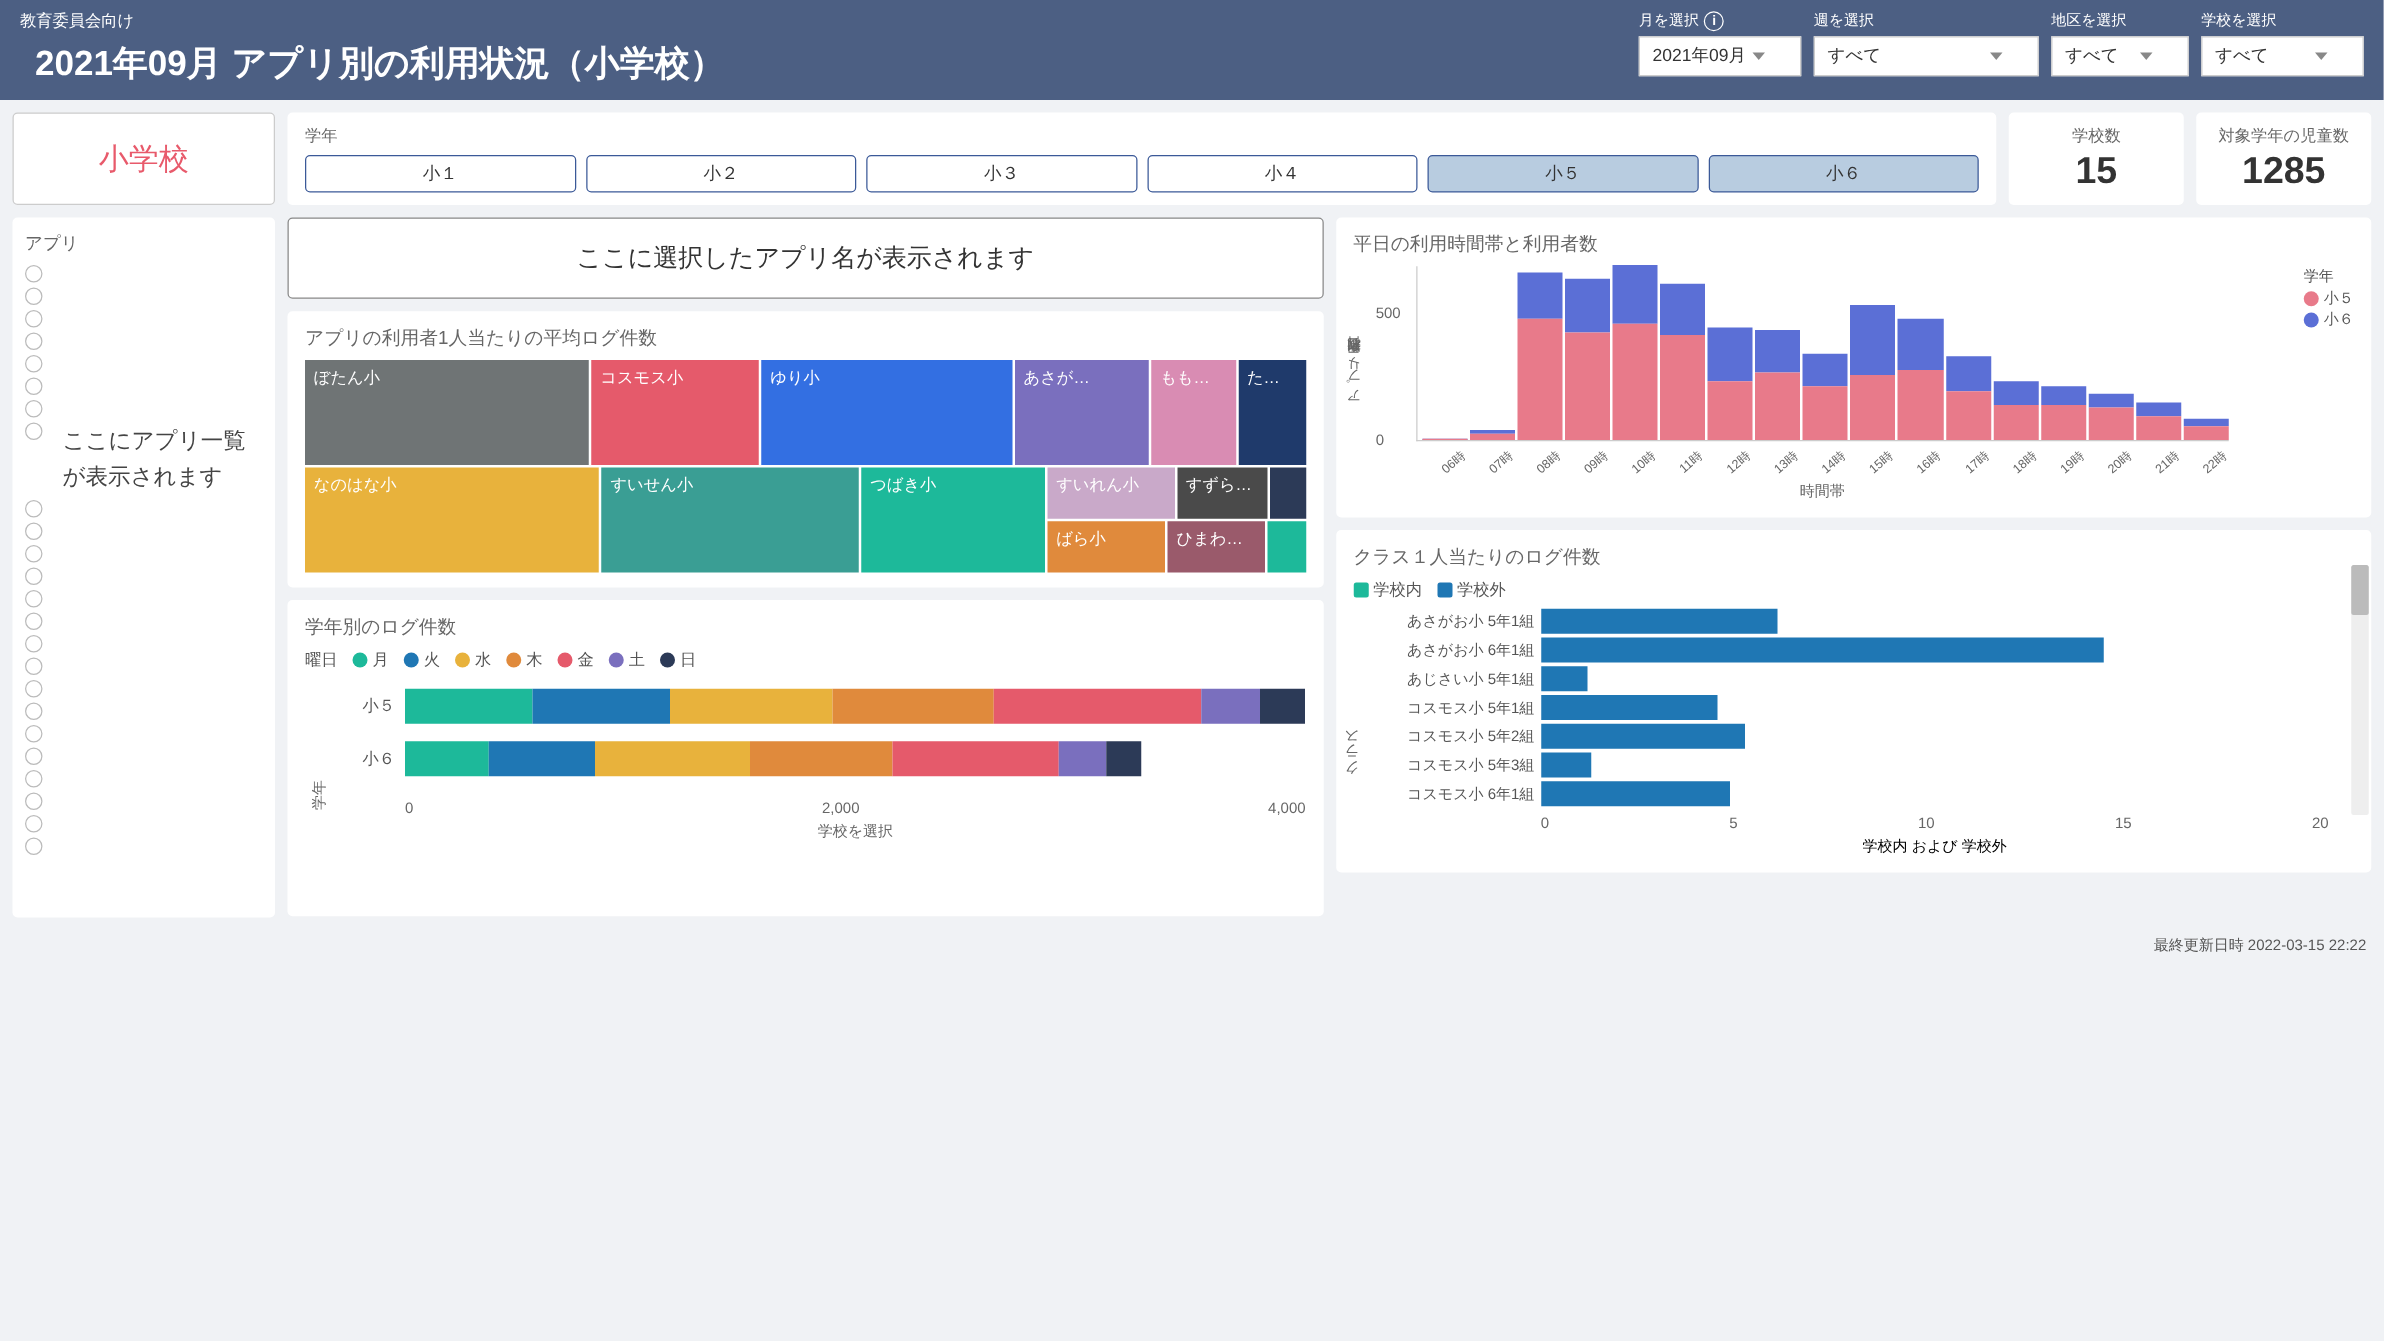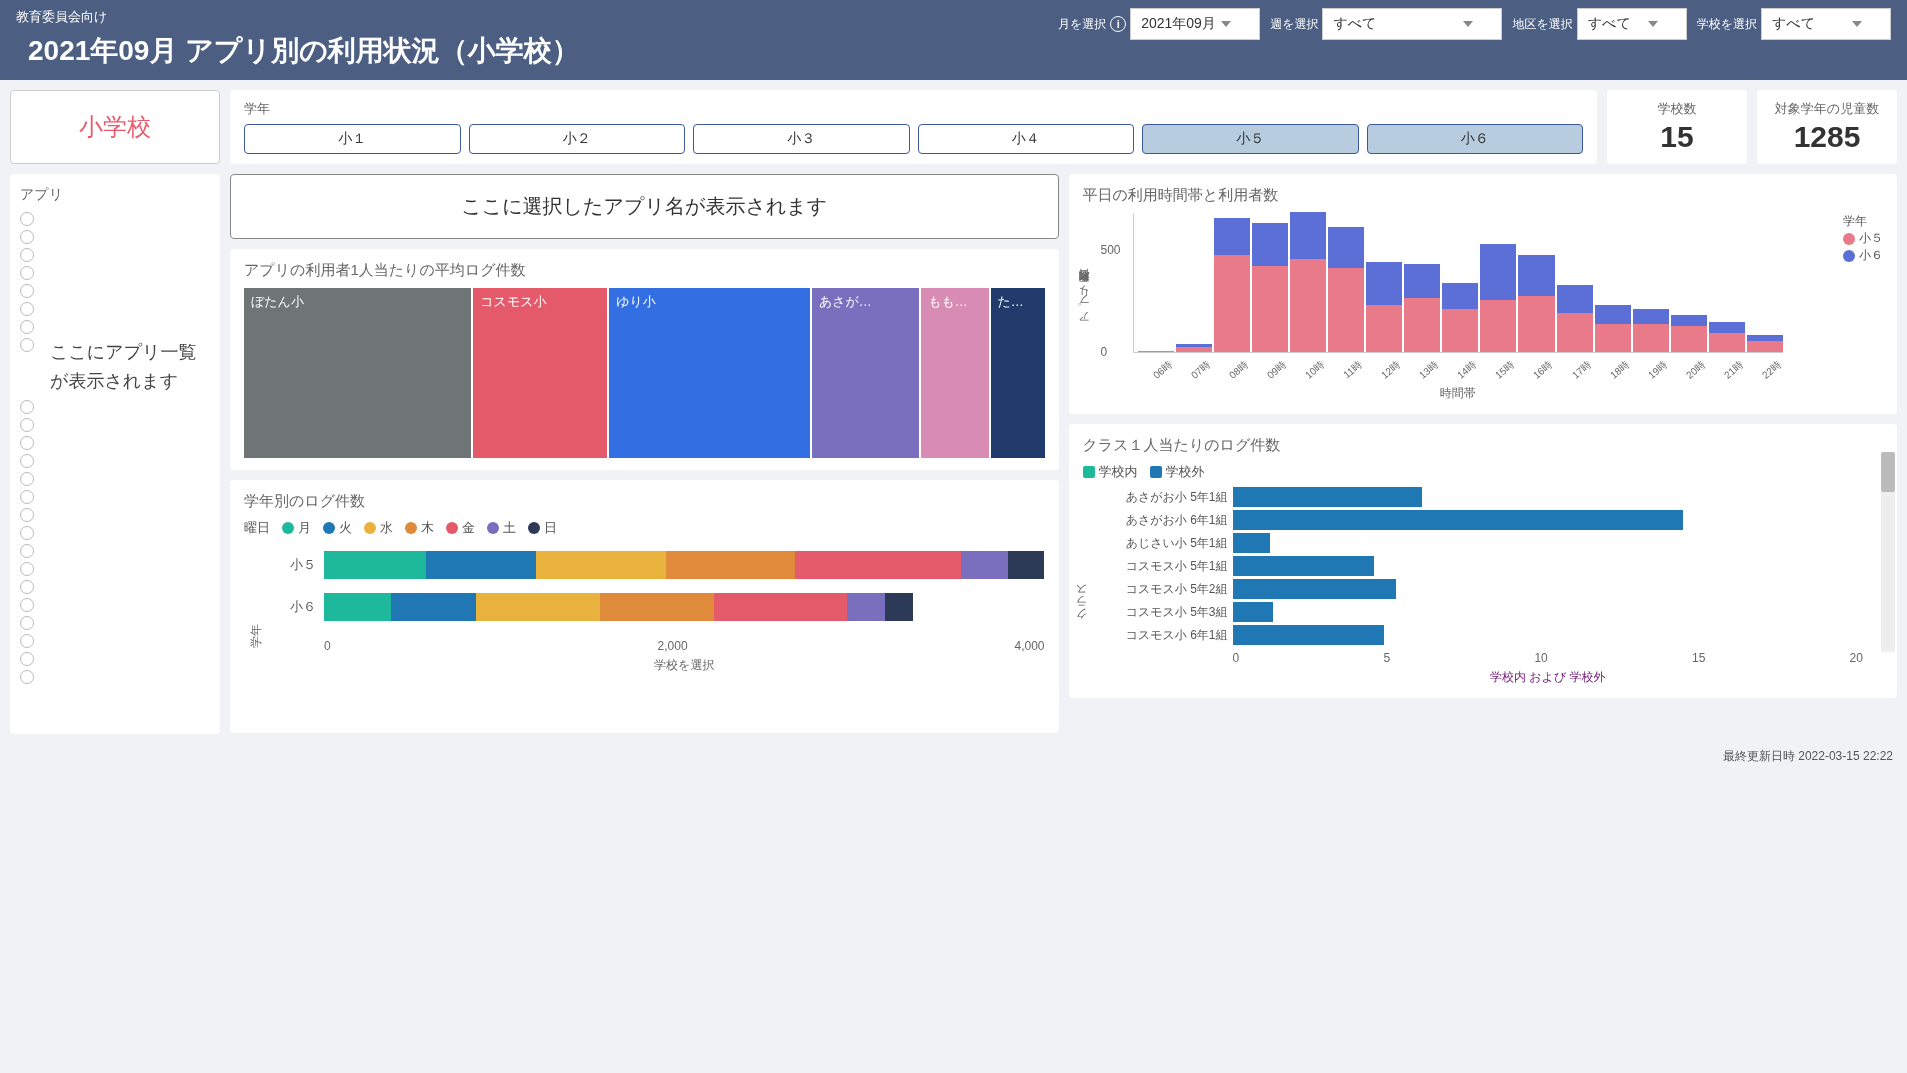--- a/index.html
+++ b/index.html
@@ -2,21 +2,21 @@
 <html><head>
 <meta charset="utf-8">
 <style>
 * { margin: 0; padding: 0; box-sizing: border-box; font-family: -apple-system, BlinkMacSystemFont, "Segoe UI", "Meiryo", sans-serif; }
 body { background: #f0f2f5; color: #333; }
 .header { background: #4c5f83; color: #fff; padding: 8px 16px; display: flex; align-items: flex-start; justify-content: space-between; height: 80px; }
 .header-left { display: flex; flex-direction: column; gap: 6px; }
 .header-subtitle { font-size: 13px; }
 .header-title { font-size: 28px; font-weight: bold; margin-left: 12px; }
 .header-filters { display: flex; gap: 10px; }
-.filter-group { display: flex; flex-direction: row; gap: 4px; text-align: right; }
+.filter-group { display: flex; flex-direction: column; gap: 4px; text-align: right; }
 .filter-label { font-size: 12px; display: flex; align-items: center; gap: 4px; }
 .info-icon { display: inline-flex; width: 16px; height: 16px; border: 1.5px solid #fff; border-radius: 50%; align-items: center; justify-content: center; font-size: 11px; font-weight: bold; }
 .filter-select { background: #fff; border: 1px solid #ccc; padding: 6px 28px 6px 10px; font-size: 14px; color: #333; min-width: 130px; position: relative; cursor: pointer; display: flex; justify-content: space-between; align-items: center; }
 .chevron { width: 0; height: 0; border-left: 5px solid transparent; border-right: 5px solid transparent; border-top: 6px solid #888; }
 .main { display: flex; gap: 10px; padding: 10px; }
 .sidebar { width: 210px; display: flex; flex-direction: column; gap: 10px; }
 .school-badge { background: #fff; border: 1px solid #ccc; border-radius: 4px; padding: 20px 10px; text-align: center; font-size: 24px; color: #e85a6b; }
 .app-list-card { background: #fff; border-radius: 4px; padding: 12px 10px; flex: 1; min-height: 560px; }
 .app-list-title { font-size: 14px; color: #666; margin-bottom: 8px; }
 .radio-item { display: flex; align-items: center; gap: 8px; margin: 4px 0; }
@@ -59,21 +59,21 @@
 .bcv-seg { width: 100%; }
 .bcv-xtick { position: absolute; top: 100%; left: 50%; font-size: 10px; color: #666; transform: translateX(-50%) rotate(-40deg); transform-origin: right top; margin-top: 6px; white-space: nowrap; }
 .bcv-xlabel { text-align: center; font-size: 12px; color: #666; margin-top: 32px; }
 .bcv-legend { position: absolute; right: 0; top: 0; font-size: 12px; color: #555; }
 .hbar-chart { position: relative; padding-left: 150px; padding-right: 20px; }
 .hbar-row { display: flex; align-items: center; margin: 3px 0; }
 .hbar-label { position: absolute; left: 0; width: 145px; text-align: right; font-size: 12px; color: #555; }
 .hbar-bar { height: 20px; background: #1f77b4; }
 .hbar-track { flex: 1; height: 20px; position: relative; }
 .hbar-xaxis { display: flex; justify-content: space-between; font-size: 12px; color: #666; margin-top: 6px; }
-.hbar-xlabel { text-align: center; font-size: 12px; color: #701a75; margin-top: 4px; }
+.hbar-xlabel { text-align: center; font-size: 12px; color: #000000; margin-top: 4px; }
 .hbar-ylabel-side { position: absolute; left: -10px; top: 50%; font-size: 12px; color: #666; writing-mode: vertical-rl; transform: rotate(180deg); }
 .scrollbar-track { position: absolute; right: 2px; top: 28px; width: 14px; height: 200px; background: #eee; border-radius: 2px; }
 .scrollbar-thumb { width: 100%; height: 40px; background: #bbb; border-radius: 2px; }
 .sq { width: 12px; height: 12px; }
 .footer { text-align: right; padding: 4px 14px; font-size: 12px; color: #555; }
 </style>
 </head>
 <body>
 
 <div class="header">
@@ -229,20 +229,37 @@
         <div class="chart-card">
           <div class="chart-title">アプリの利用者1人当たりの平均ログ件数</div>
           <div class="treemap" id="treemap">
               <div class="tree-row">
                 <div class="tree-cell" style="background: rgb(111, 116, 117); flex: 16 1 0%;">ぼたん小</div>
                 <div class="tree-cell" style="background: rgb(229, 90, 107); flex: 9 1 0%;">コスモス小</div>
                 <div class="tree-cell" style="background: rgb(51, 111, 226); flex: 14 1 0%;">ゆり小</div>
                 <div class="tree-cell" style="background: rgb(122, 111, 190); flex: 7 1 0%;">あさが…</div>
                 <div class="tree-cell" style="background: rgb(217, 140, 179); flex: 4 1 0%;">もも…</div>
                 <div class="tree-cell" style="background: rgb(31, 58, 107); flex: 3 1 0%;">た…</div>
+              </div>
+              <div class="tree-row">
+                <div class="tree-cell" style="background: rgb(232, 178, 60); flex: 15 1 0%;">なのはな小</div>
+                <div class="tree-cell" style="background: rgb(58, 158, 148); flex: 13 1 0%;">すいせん小</div>
+                <div class="tree-cell" style="background: rgb(29, 185, 154); flex: 9 1 0%;">つばき小</div>
+                <div style="flex: 14 1 0%; display: flex; flex-direction: column; gap: 2px;">
+                  <div style="display: flex; gap: 2px; flex: 1 1 0%;">
+                    <div class="tree-cell" style="background: rgb(201, 169, 201); flex: 6 1 0%;">すいれん小</div>
+                    <div class="tree-cell" style="background: rgb(74, 74, 74); flex: 4 1 0%;">すずら…</div>
+                    <div class="tree-cell" style="background: rgb(44, 58, 87); flex: 1 1 0%;"></div>
+                  </div>
+                  <div style="display: flex; gap: 2px; flex: 1 1 0%;">
+                    <div class="tree-cell" style="background: rgb(224, 138, 60); flex: 5 1 0%;">ばら小</div>
+                    <div class="tree-cell" style="background: rgb(154, 90, 107); flex: 4 1 0%;">ひまわ…</div>
+                    <div class="tree-cell" style="background: rgb(29, 185, 154); flex: 1 1 0%;"></div>
+                  </div>
+                </div>
               </div>
             </div>
         </div>
 
         <div class="chart-card">
           <div class="chart-title">学年別のログ件数</div>
           <div class="legend-row" id="day-legend">
             <span>曜日</span>
           <div class="legend-item">
                 <span class="legend-dot" style="background: rgb(29, 185, 154);"></span>

